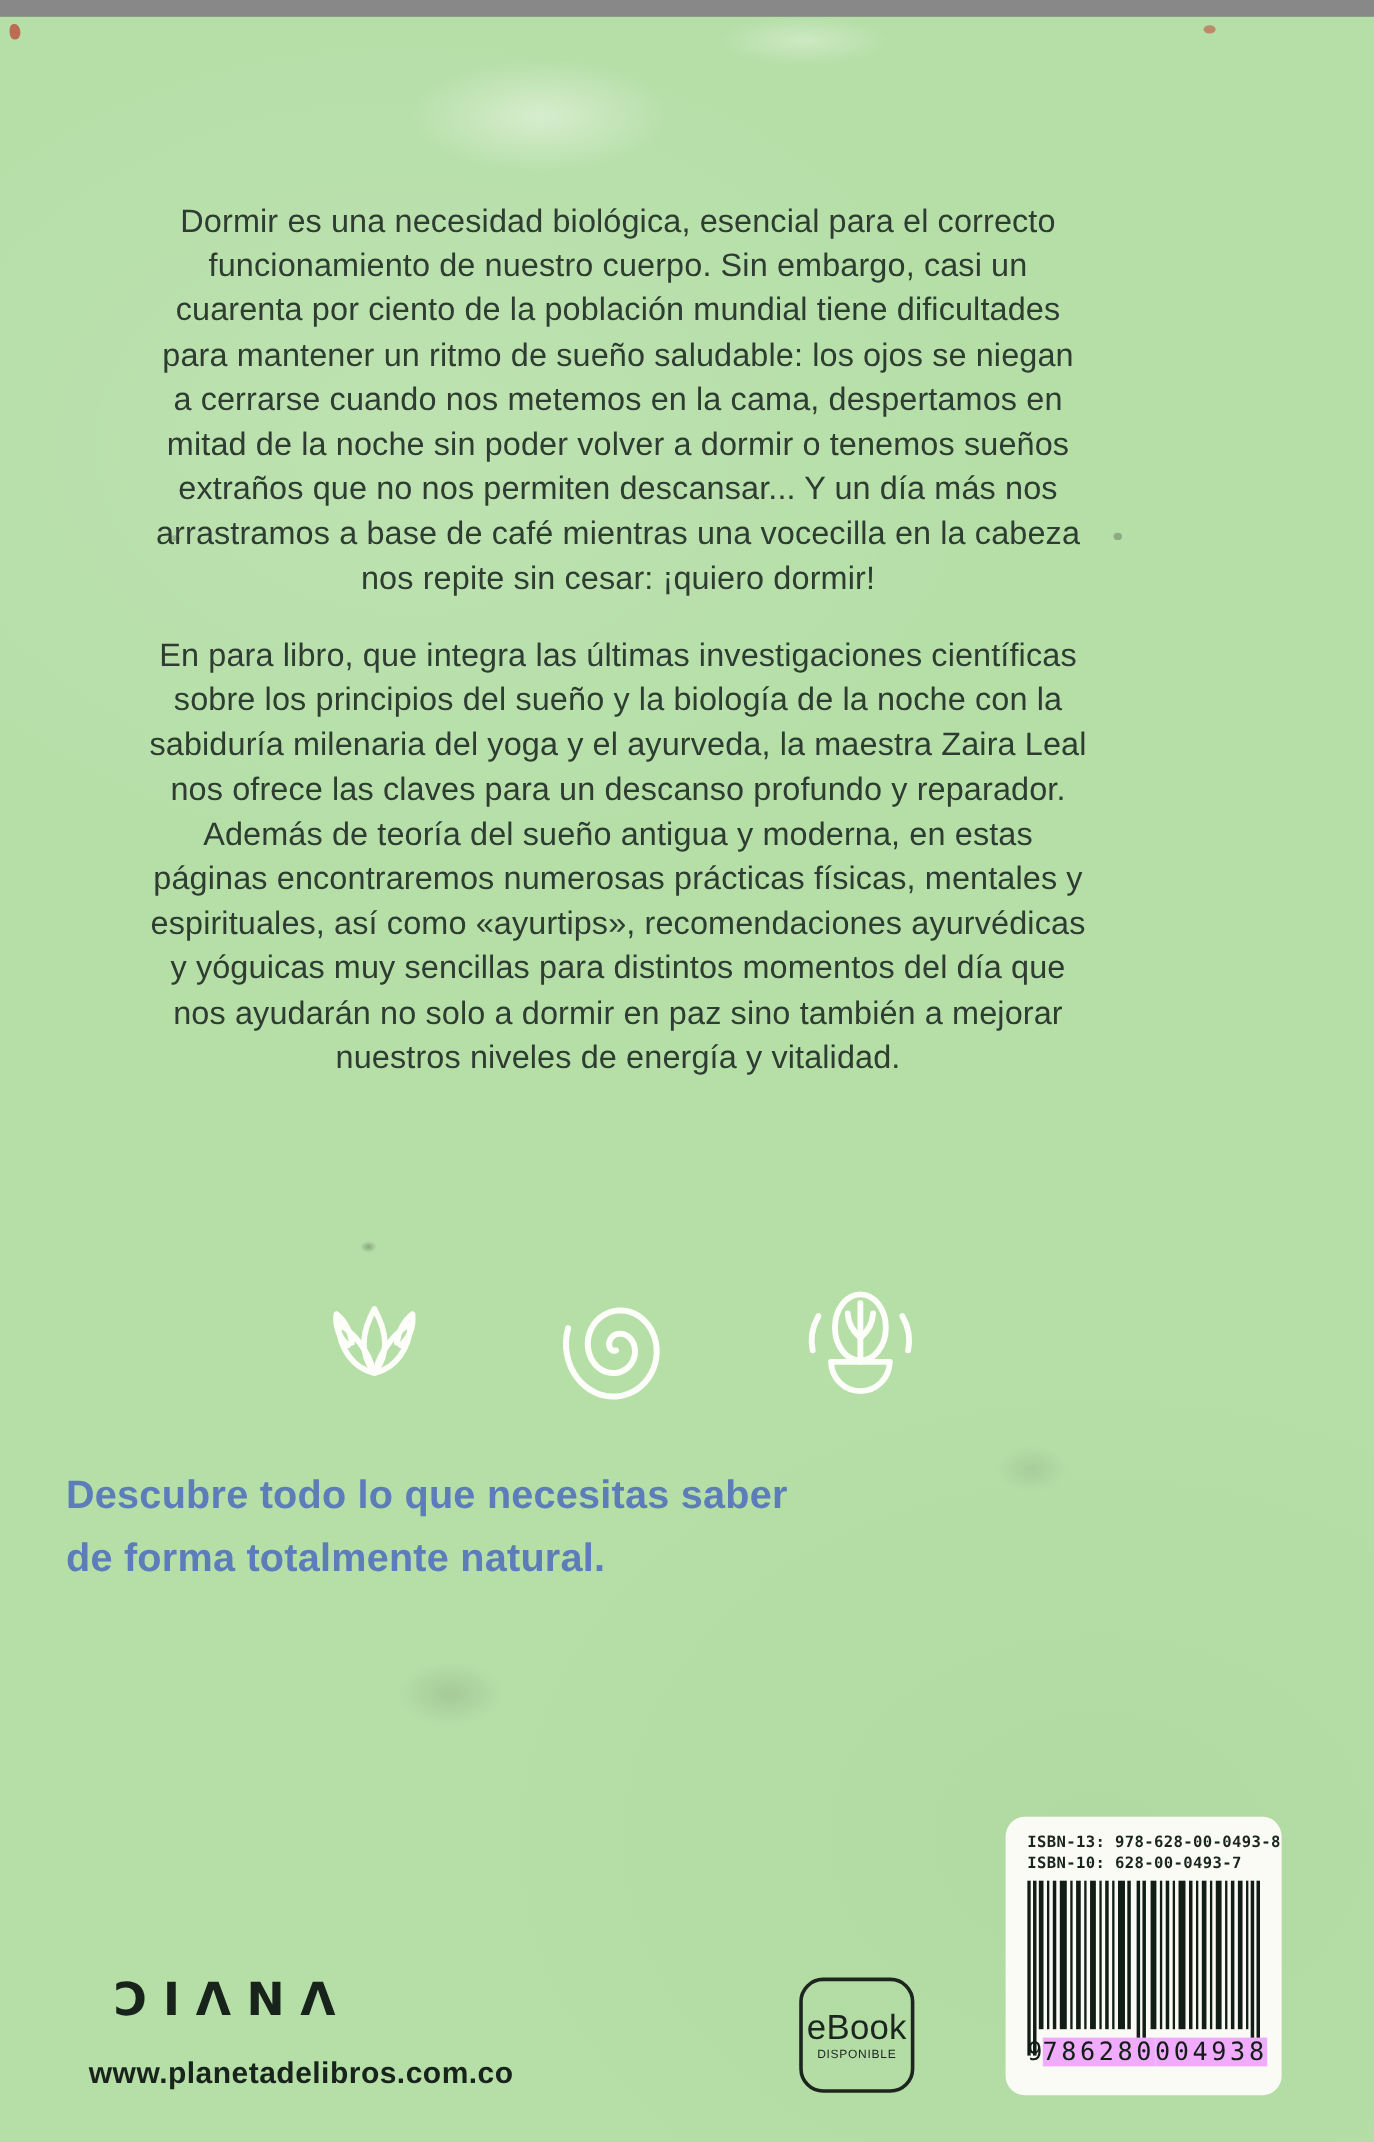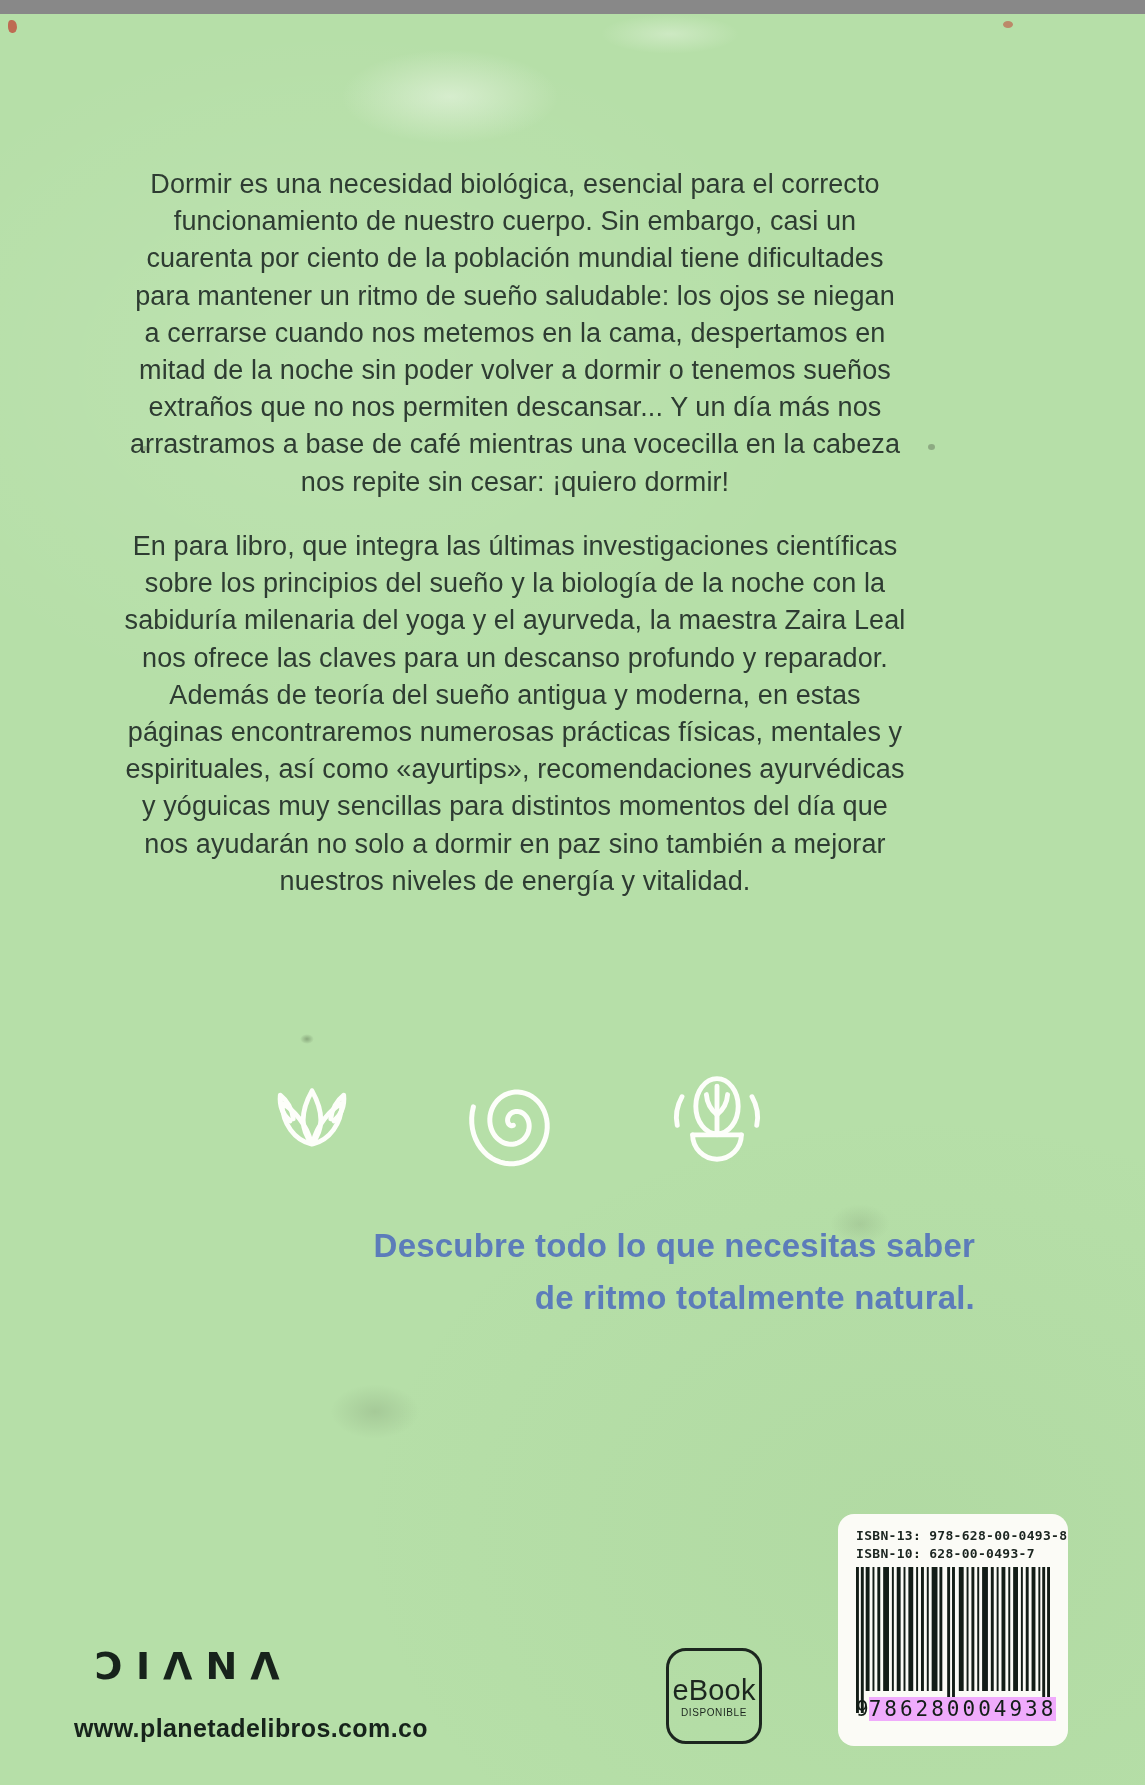--- a/index.html
+++ b/index.html
@@ -33,21 +33,21 @@
   .para .pline{white-space:nowrap;font-size:27px;line-height:37.2px;letter-spacing:0.1px;}
   .para1{top:152px;}
   .para2{top:514px;}
 
   .icons-row{
     position:absolute;top:1052px;left:0;width:920px;
     display:flex;justify-content:center;align-items:center;gap:100px;
   }
   .icons-row svg{display:block;}
 
-  .tagline{position:absolute;top:1206px;left:0;width:920px;text-align:right;}
+  .tagline{position:absolute;top:1206px;left:0;width:920px;text-align:left;}
   .tagline .tline{white-space:nowrap;font-weight:bold;font-size:33px;line-height:52px;color:#5c7cba;letter-spacing:0.2px;}
 
   .barcode-card{
     position:absolute;left:838px;top:1500px;width:230px;height:232px;
     background:#fbfbf6;border-radius:16px;
     box-sizing:border-box;padding:13px 18px 0 18px;
   }
   .isbn-line{
     font-family:"DejaVu Sans Mono", monospace;
     font-size:13px;font-weight:bold;line-height:17.5px;
@@ -142,21 +142,21 @@
         <path d="M50 45 C56 40 59.5 34 60 26"></path>
         <path d="M27 64 A23 23 0 0 0 73 64"></path>
         <path d="M27 64 L73 64"></path>
         <path d="M17 28 C12 37 10.5 46 12.5 55"></path>
         <path d="M83 28 C88 37 89.5 46 87.5 55"></path>
       </svg>
     </div>
 
     <div class="tagline">
         <div class="tline">Descubre todo lo que necesitas saber</div>
-        <div class="tline">de ritmo totalmente natural.</div>
+        <div class="tline">de forma totalmente natural.</div>
       </div>
   </div>
 
   <div class="barcode-card">
     <div class="isbn-line">ISBN-13: 978-628-00-0493-8</div>
     <div class="isbn-line">ISBN-10: 628-00-0493-7</div>
     <svg class="barcode-svg" id="barcode-svg" viewBox="0 0 200 150" preserveAspectRatio="none">
         <rect x="0" y="0" width="3" height="146" fill="#131d17"></rect>
         <rect x="5" y="0" width="3" height="146" fill="#131d17"></rect>
         <rect x="10" y="0" width="4" height="124" fill="#131d17"></rect>

